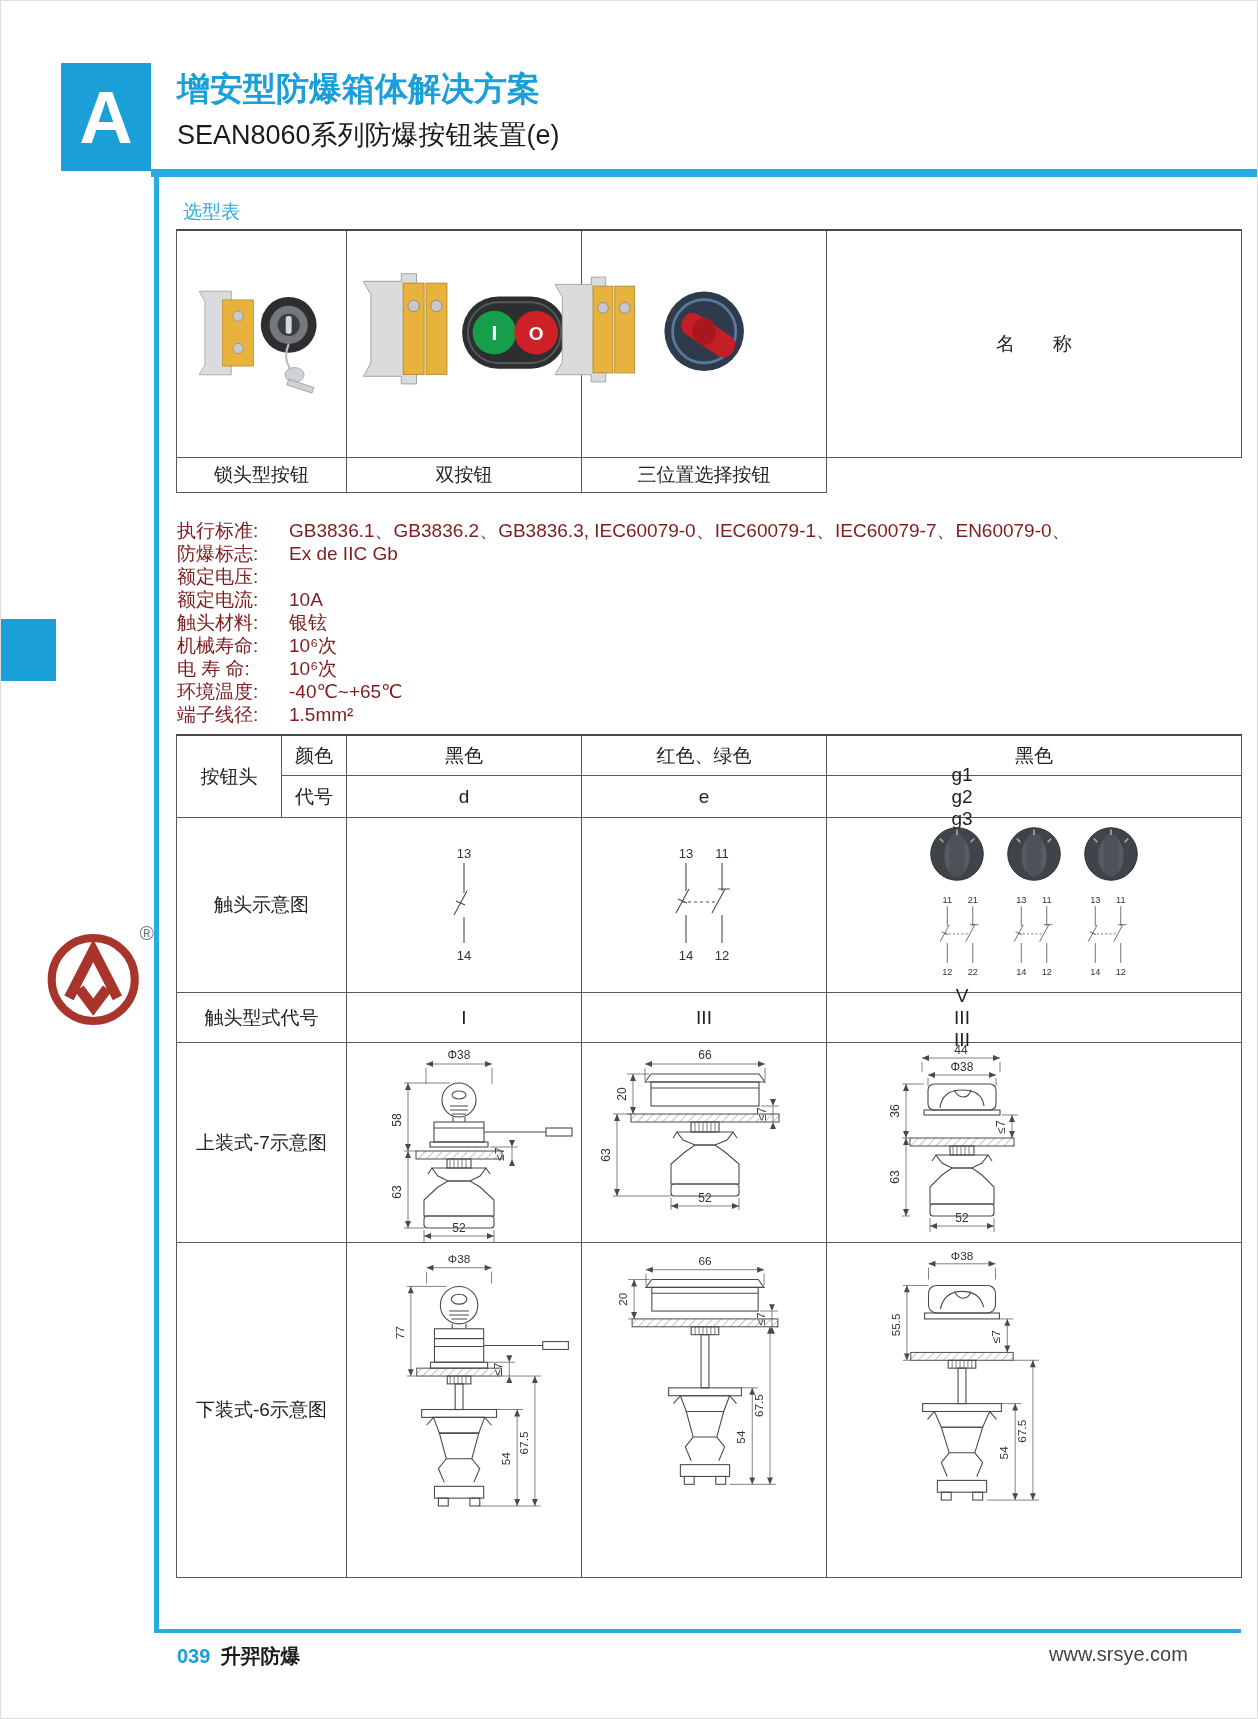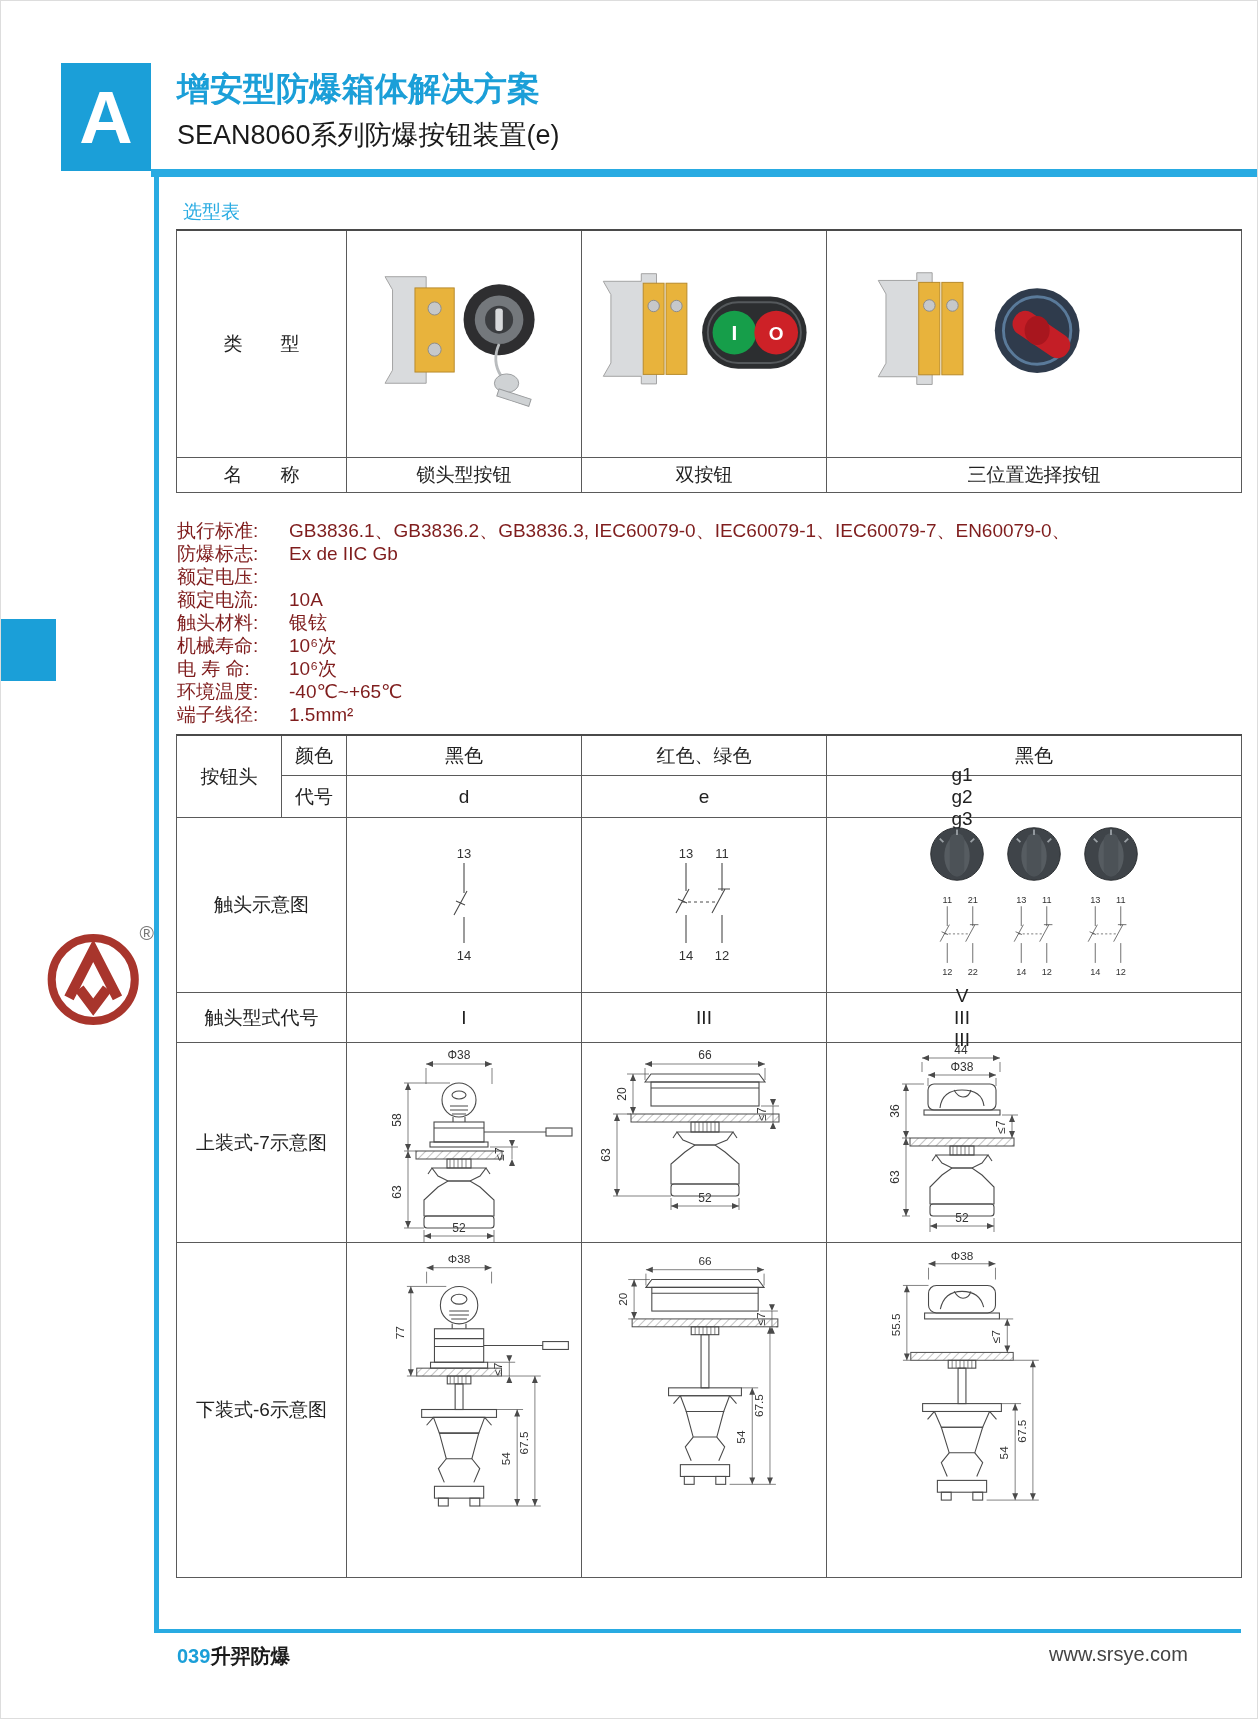--- a/index.html
+++ b/index.html
@@ -29,21 +29,21 @@
   .diagrow{display:flex;width:216px;justify-content:space-between;}
   .shiftl{transform:translateX(-72px);}
   
   .specs{position:absolute;left:176px;top:502px;width:1064px;font-size:19px;color:#7f1d1d;margin-top:16px;}
   .spec-line{display:flex;line-height:23px;}
   .spec-label{width:112px;flex:none;}
   .spec-value{flex:1;}
   
   .footer-line{position:absolute;left:153px;top:1628px;width:1087px;height:4px;background:#29abe2;}
   .footer-left{position:absolute;left:176px;top:1642px;font-size:20px;font-weight:bold;color:#1a1a1a;}
-  .footer-left .pg{color:#1b9fd8;}
+  .footer-left .pg{color:#1b9fd8;margin-right:10px;}
   .footer-right{position:absolute;left:1048px;top:1642px;font-size:20px;color:#444;}
   
   svg .ln{fill:none;stroke:#4a4a4a;stroke-width:1.1;}
   svg .thin{fill:none;stroke:#4a4a4a;stroke-width:0.7;}
   svg .arr{fill:#4a4a4a;stroke:none;}
   svg .dt{font-size:12px;fill:#333;font-family:"Liberation Sans","DejaVu Sans",sans-serif;}
   svg .ct{font-size:13px;fill:#333;font-family:"Liberation Sans","DejaVu Sans",sans-serif;}
   svg .dash{fill:none;stroke:#4a4a4a;stroke-width:1;stroke-dasharray:3 3;}
 </style>
 </head>
@@ -65,21 +65,20 @@
       <circle cx="47" cy="54" r="36" fill="none" stroke="#a8352c" stroke-width="7"></circle>
       <path d="M26 70 L47 29 L68 70" fill="none" stroke="#a8352c" stroke-width="9"></path>
       <path d="M35 62 L47 78 L59 62" fill="none" stroke="#a8352c" stroke-width="9"></path>
       <text x="87" y="20" font-size="17" fill="#777">®</text>
     </svg>
   </div>
 
   <div class="sel-label">选型表</div>
 
   <div class="t1">
-    <div class="cell">类　　型</div>
 
     <div class="cell">
       <svg width="215" height="212" viewBox="0 0 230 220">
         <path d="M30 38 h44 v16 h12 v82 h-12 v16 H30 l8 -14 v-86 Z" fill="#d9dbdd" stroke="#a0a0a0"></path>
         <rect x="62" y="50" width="42" height="90" fill="#e8b33c" stroke="#b5882a"></rect>
         <circle cx="83" cy="72" r="7" fill="#c6c8ca" stroke="#8a8a8a"></circle>
         <circle cx="83" cy="116" r="7" fill="#c6c8ca" stroke="#8a8a8a"></circle>
         <circle cx="152" cy="84" r="38" fill="#2e2e30"></circle>
         <circle cx="152" cy="84" r="26" fill="#74787c"></circle>
         <circle cx="152" cy="84" r="15" fill="#3b3d40"></circle>

